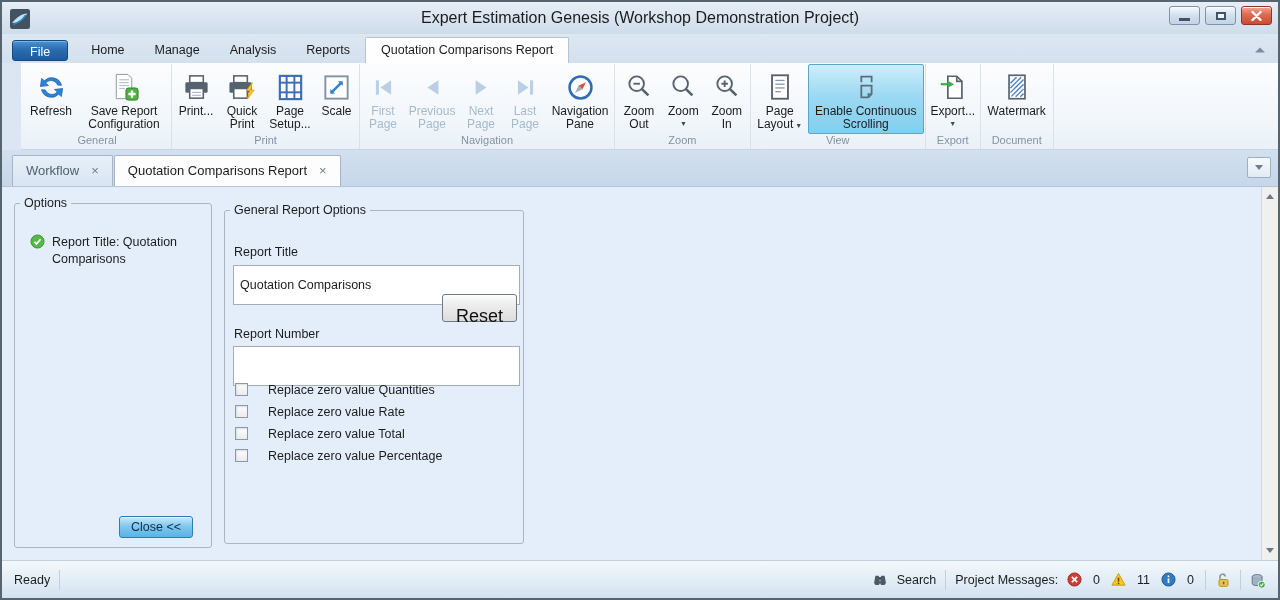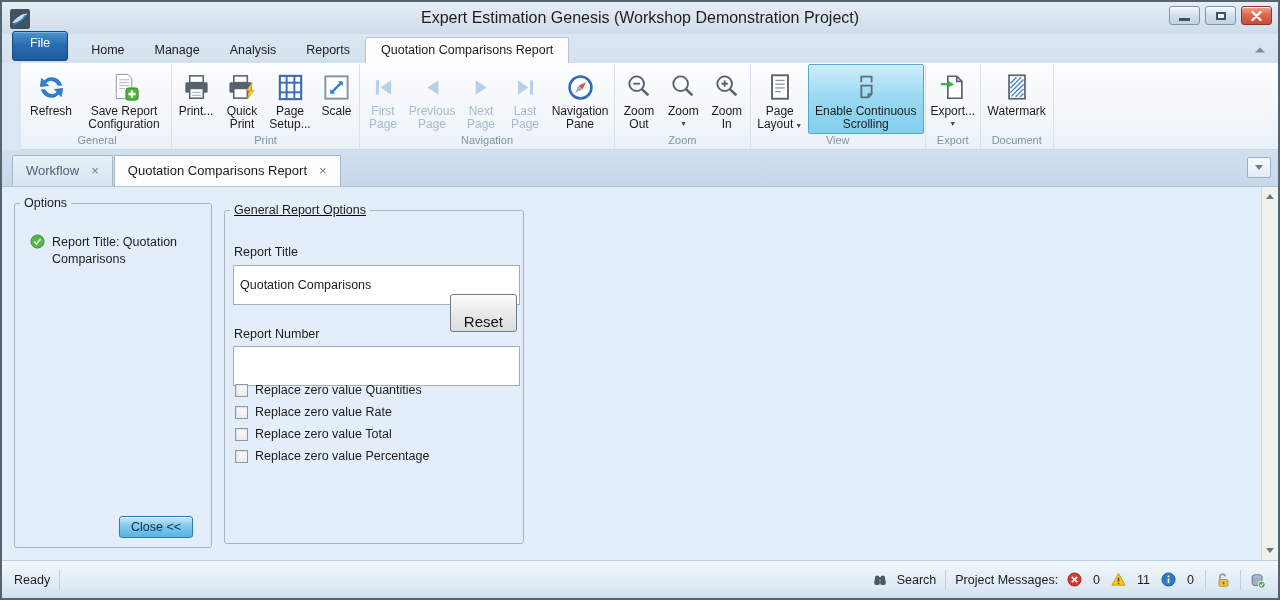--- a/index.html
+++ b/index.html
@@ -14,21 +14,21 @@
   .win-controls{margin-left:auto;display:flex;gap:5px;align-self:flex-start;padding-top:4px;z-index:2;}
   .win-btn{width:31px;height:19px;border:1px solid #7e93aa;border-radius:3px;display:flex;align-items:center;justify-content:center;
     background:linear-gradient(#f6fafd,#d3dfec 50%,#c3d3e4);box-shadow:inset 0 1px 0 #fff;}
   .win-btn.close{background:linear-gradient(#f3a593,#dd6a50 45%,#c94c35);border-color:#8e3526;}
   .glyph-min{width:11px;height:3px;background:#3f5468;margin-top:7px;}
   .glyph-max{width:10px;height:8px;border:2px solid #3f5468;background:#eef4fa;}
 
   
   .tabrow{height:29px;background:linear-gradient(#dde7f2,#d3e0ee);display:flex;align-items:flex-end;padding:0 0 0 10px;position:relative;flex:0 0 auto;}
   .rtab{padding:5px 15px 6px;font-size:12.5px;color:#1c1c1c;white-space:nowrap;}
-  .rtab.file{background:linear-gradient(#4c94d4,#2a6cb0 45%,#1c5b9e);color:#fff;border:1px solid #14497f;border-radius:3px;padding:4px 17px 10px;margin:0 8px 2px 0;box-shadow:inset 0 1px 0 #7db4e2;}
+  .rtab.file{background:linear-gradient(#4c94d4,#2a6cb0 45%,#1c5b9e);color:#fff;border:1px solid #14497f;border-radius:3px;padding:4px 17px 1px;margin:0 8px 2px 0;box-shadow:inset 0 1px 0 #7db4e2;}
   .rtab.active{background:#fefefe;border:1px solid #b6c3d0;border-bottom:none;border-radius:2px 2px 0 0;}
   .ribbon-collapse{position:absolute;right:10px;bottom:7px;width:16px;height:12px;display:flex;align-items:center;justify-content:center;}
 
   
   .ribbon{height:87px;background:linear-gradient(#fcfdfe,#f1f6fb 70%,#e9f0f7);border-bottom:1px solid #c9d5e2;display:flex;padding:1px 2px 0;flex:0 0 auto;margin-left:19px;}
   .rgroup{display:flex;flex-direction:column;border-right:1px solid #d9e1ea;padding:0 1px;}
   .rgroup-buttons{flex:1;display:flex;align-items:stretch;}
   .rgroup-label{font-size:11px;color:#8293a3;text-align:center;padding:0 8px 3px;}
   .rbtn{display:flex;flex-direction:column;align-items:center;justify-content:flex-start;padding:4px 5px 1px;border:1px solid transparent;border-radius:2px;}
   .rbtn .icon{height:36px;display:flex;align-items:center;justify-content:center;}
@@ -49,22 +49,22 @@
 
   
   .content{flex:1;position:relative;background:#e4eefb;}
   fieldset.groupbox{position:absolute;border:1px solid #a9b5c1;border-radius:3px;margin:0;padding:0;background:transparent;}
   fieldset.groupbox legend{font-size:12.5px;color:#1c1c1c;padding:0 4px;margin-left:5px;}
   .opt-item{position:absolute;left:15px;top:24px;display:flex;gap:7px;font-size:12.5px;color:#1c1c1c;width:168px;line-height:1.35;}
   .close-btn{position:absolute;left:104px;bottom:9px;width:74px;height:22px;border:1px solid #2e7cb4;border-radius:3px;
     background:linear-gradient(#c6ebfc,#82c8ee 45%,#58b3e5);font-size:12.5px;color:#0f3049;box-shadow:inset 0 1px 0 #e4f6fe;}
   .field-label{position:absolute;font-size:12.5px;color:#1c1c1c;}
   .tbox{position:absolute;border:1px solid #a4acb4;height:26px;font:12.5px "Liberation Sans","DejaVu Sans",sans-serif;padding:19px 6px;background:#fff;color:#1c1c1c;}
-  .reset-btn{position:absolute;height:28px;border:1px solid #6e7983;border-radius:3px;background:linear-gradient(#fcfcfc,#ebebeb 45%,#dddddd);font-size:15px;color:#111;padding:18px 13px;box-shadow:inset 0 1px 0 #fff;}
-  .cbrow{position:absolute;display:flex;align-items:center;gap:7px;font-size:12.5px;color:#1c1c1c;}
+  .reset-btn{position:absolute;height:28px;border:1px solid #6e7983;border-radius:3px;background:linear-gradient(#fcfcfc,#ebebeb 45%,#dddddd);font-size:18px;color:#111;padding:11px 13px;box-shadow:inset 0 1px 0 #fff;}
+  .cbrow{position:absolute;display:flex;gap:20px;font-size:12.5px;color:#1c1c1c;}
   .cbox{width:13px;height:13px;border:1px solid #8d98a3;background:linear-gradient(#fefefe,#ebebeb);box-shadow:inset 1px 1px 2px #d8dde2;}
 
   
   .scrollbar{position:absolute;right:0;top:0;bottom:0;width:17px;background:#f0f0ee;border-left:1px solid #d2d8de;}
   .sb-btn{position:absolute;left:0;right:0;height:17px;display:flex;align-items:center;justify-content:center;}
   .sb-up{top:1px}.sb-down{bottom:1px}
   .tri-up{width:0;height:0;border-left:4px solid transparent;border-right:4px solid transparent;border-bottom:5px solid #6c7a86;}
   .tri-down{width:0;height:0;border-left:4px solid transparent;border-right:4px solid transparent;border-top:5px solid #6c7a86;}
 
   
@@ -383,21 +383,21 @@
           <svg width="15" height="15" viewBox="0 0 16 16">
               <circle cx="8" cy="8" r="7" fill="#57b847" stroke="#3f9232"></circle>
               <path d="M4.7 8.3l2.2 2.3 4.3-5" stroke="#fff" stroke-width="1.8" fill="none"></path>
             </svg>
         </span>
         <span>Report Title: Quotation Comparisons</span>
       </div>
       <button class="close-btn">Close &lt;&lt;</button>
     </fieldset>
 
-    <fieldset class="groupbox" style="left:222px;top:16px;width:300px;height:341px;text-decoration:underline;">
+    <fieldset class="groupbox" style="left:222px;top:16px;width:300px;height:341px;">
       <legend>General Report Options</legend>
 
       <span class="field-label" style="left:9px;top:28px;">Report Title</span>
       <input class="tbox" style="left: 8px; top: 48px; width: 287px;" value="Quotation Comparisons">
       <button class="reset-btn" style="right:6px;top:77px;">Reset</button>
 
       <span class="field-label" style="left:9px;top:110px;">Report Number</span>
       <input class="tbox" style="left: 8px; top: 129px; width: 287px;" value="">
 
       <div class="cbrow" style="left:10px;top:166px;">

